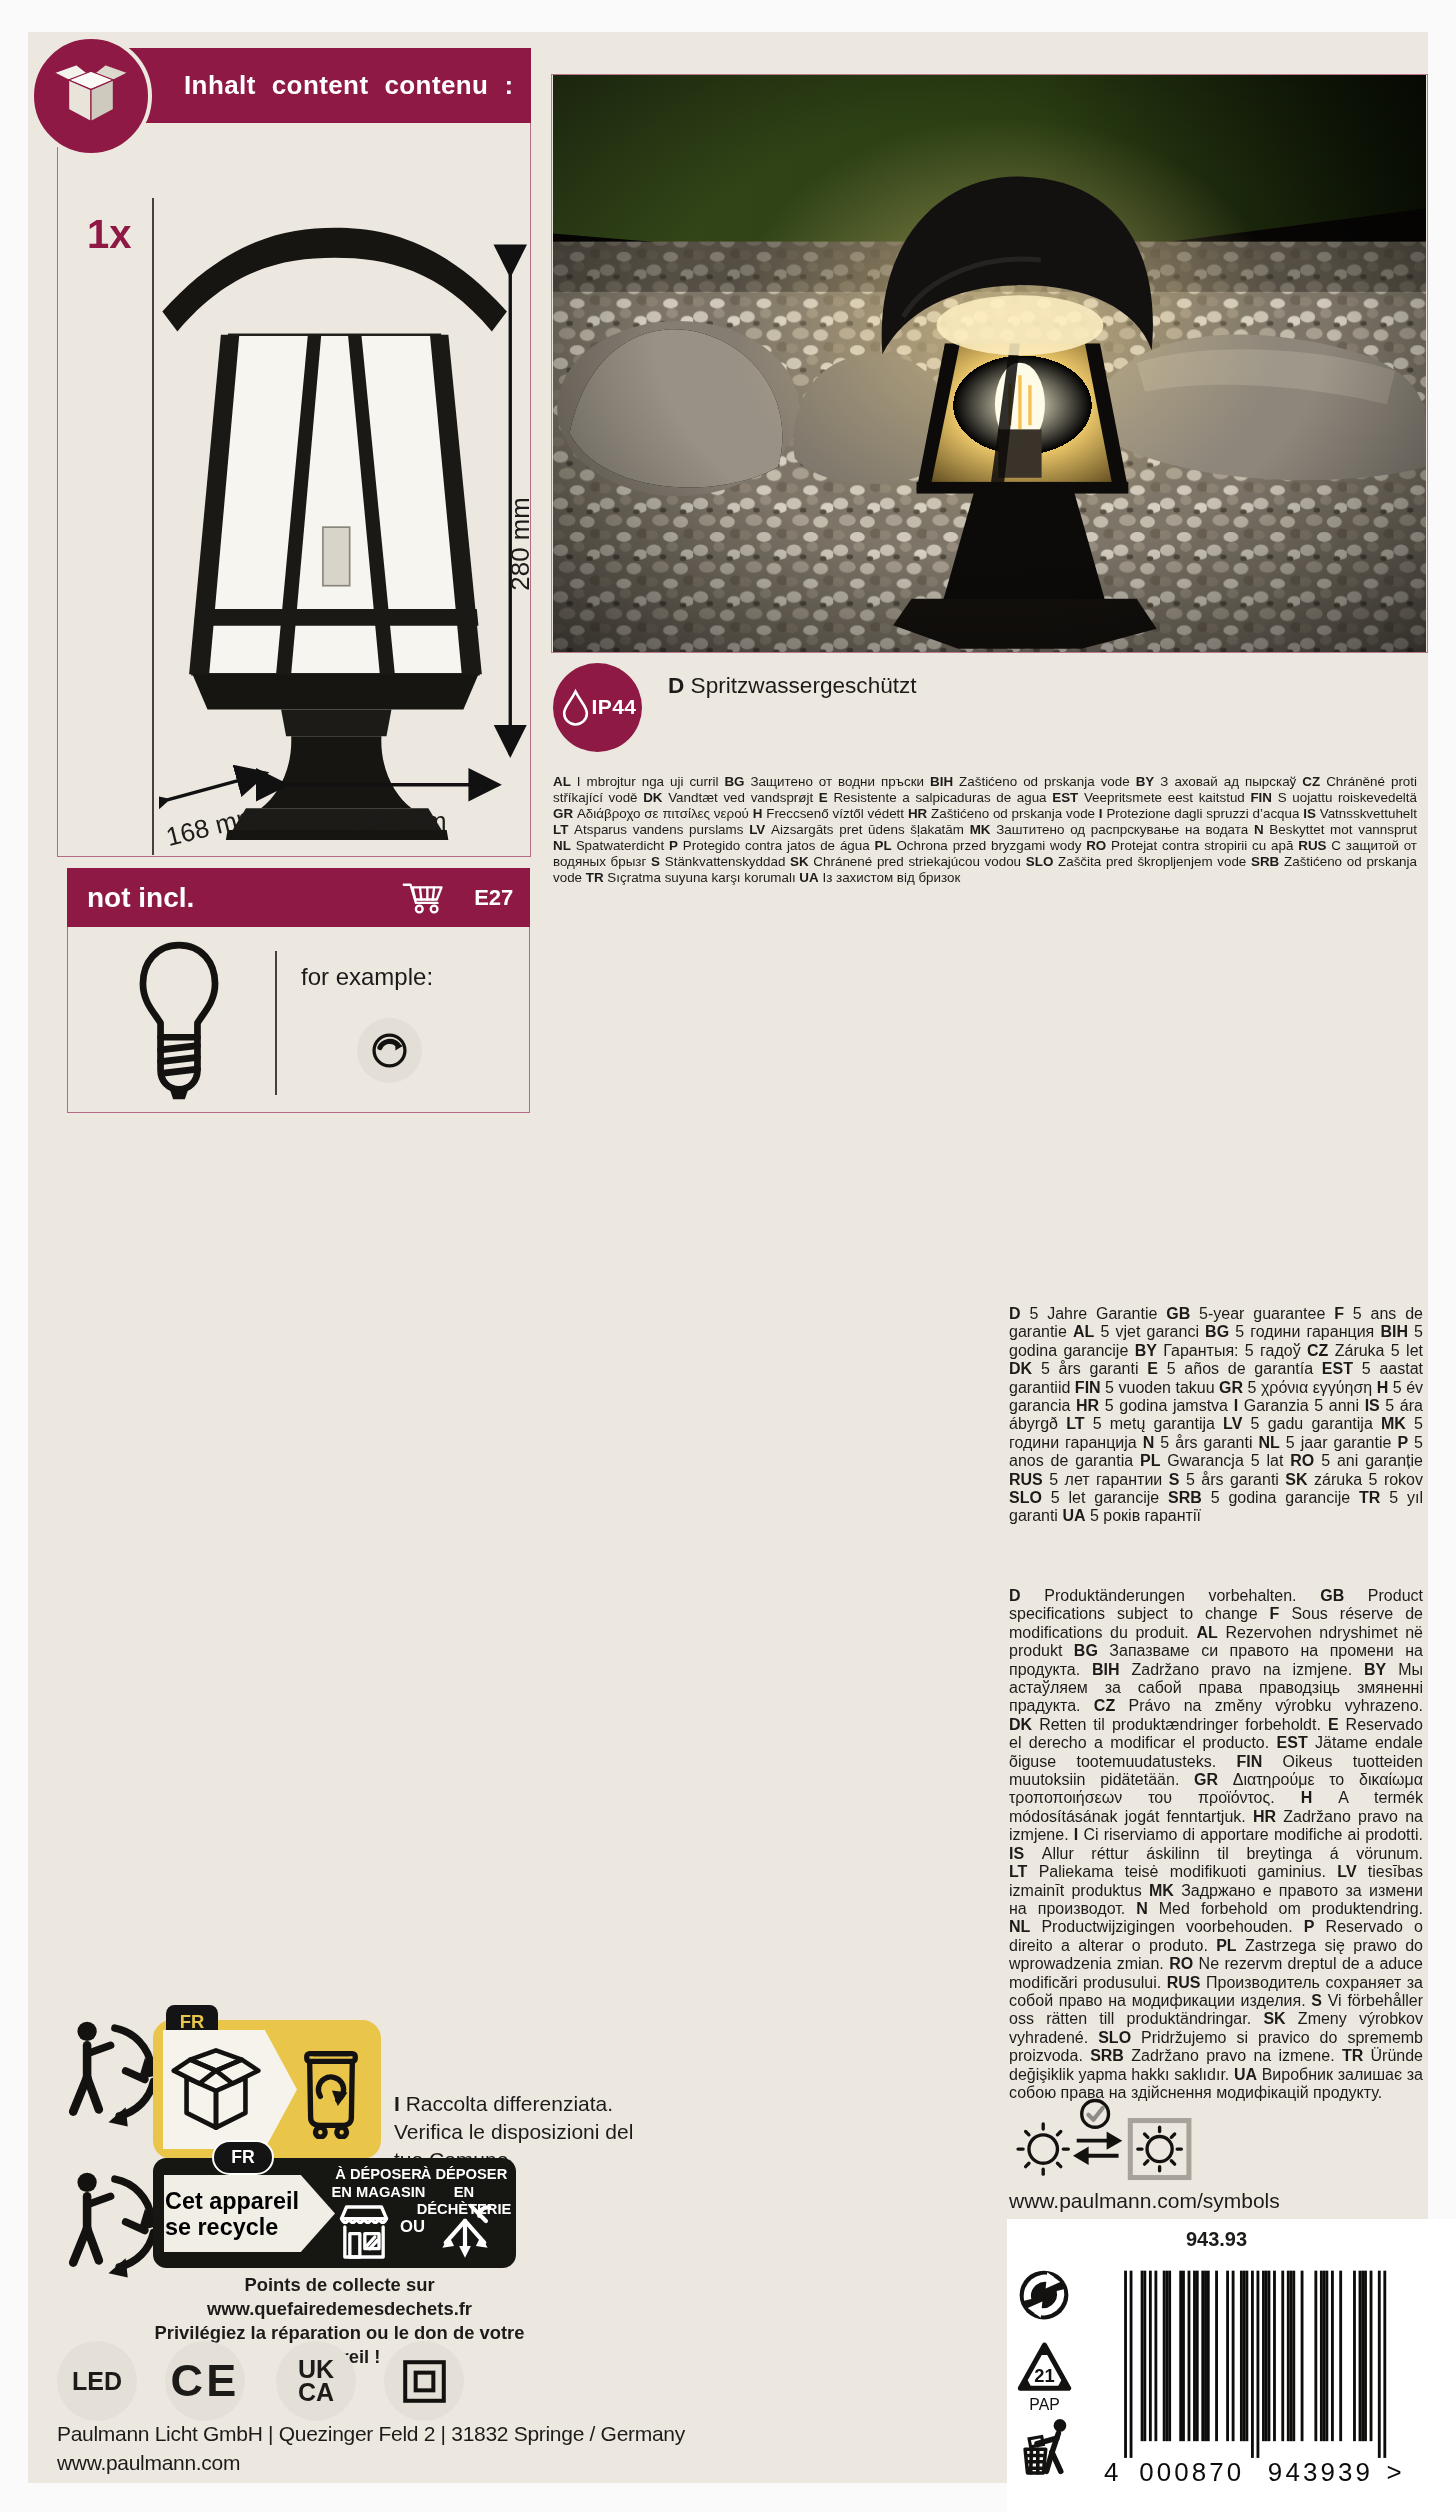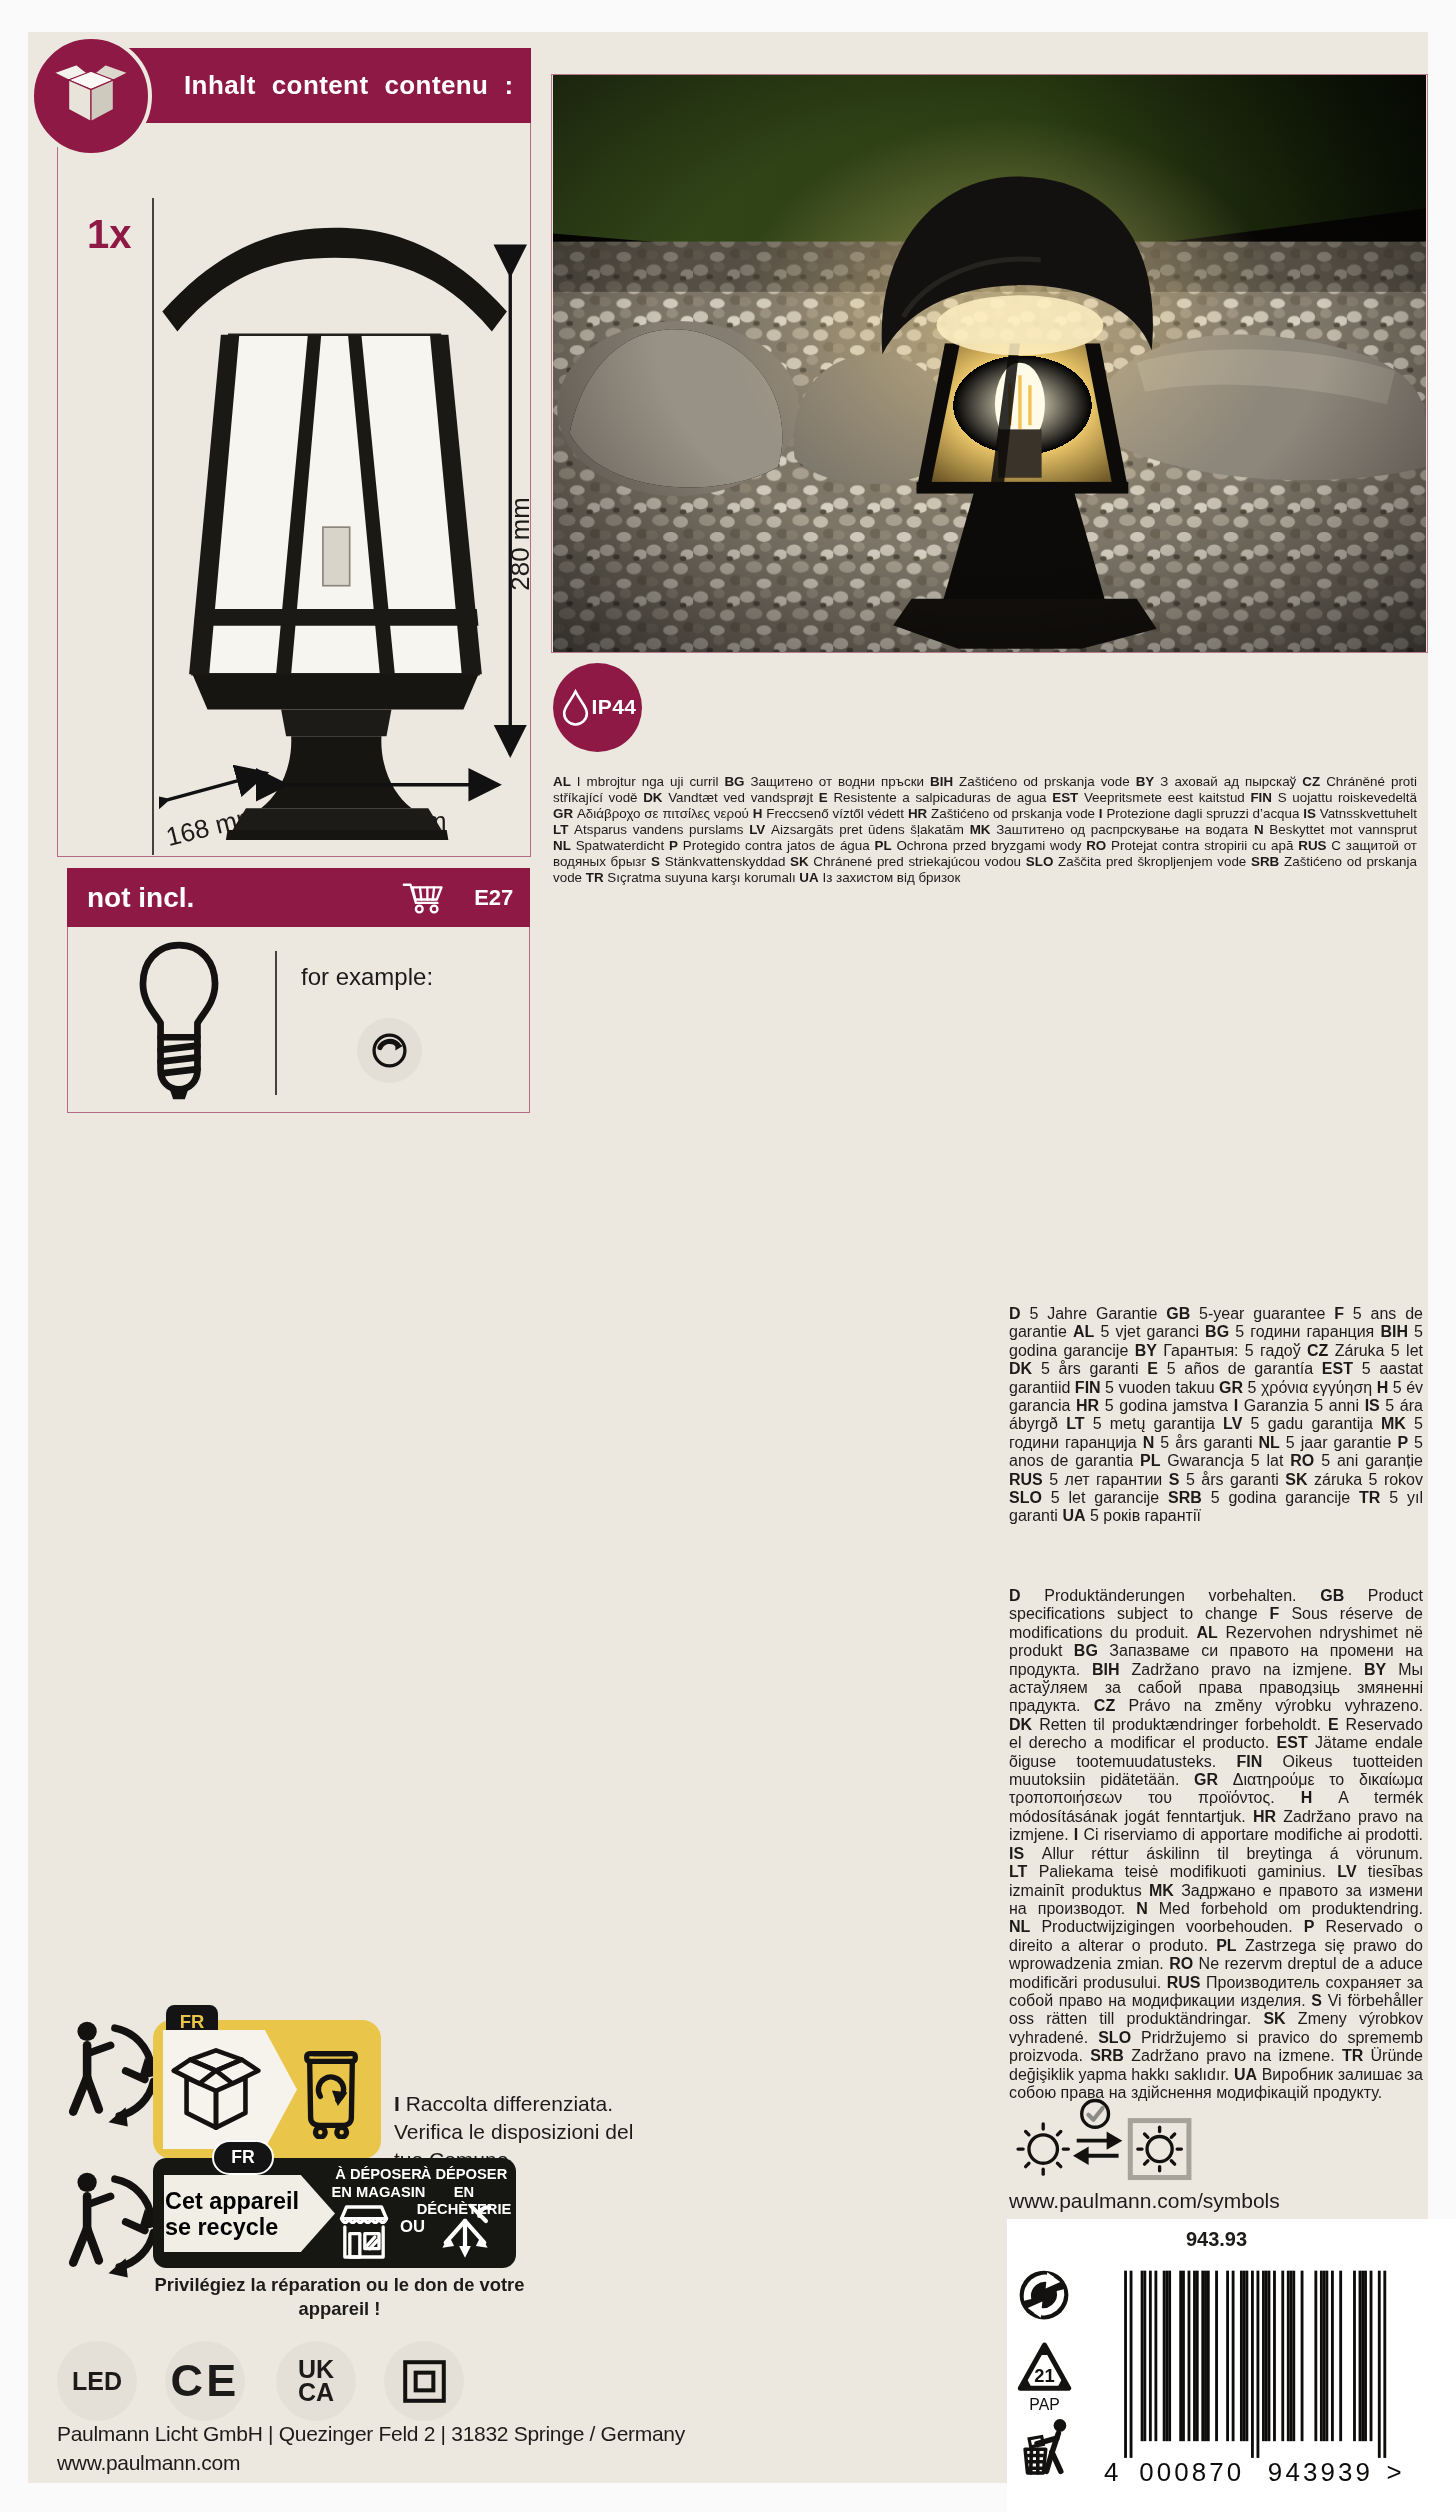--- a/index.html
+++ b/index.html
@@ -174,20 +174,21 @@
   <rect width="1047" height="692" fill="url(#vig)"></rect>
 </svg>
 
 <div class="abs ip44-circle">
   <svg width="33" height="37" viewBox="0 0 64 70">
     <path d="M32,4 C22,24 10,34 10,46 a22,22 0 0 0 44,0 C54,34 42,24 32,4 Z" fill="none" stroke="#fff" stroke-width="5"></path>
   </svg>
   <div class="ip44-label">IP44</div>
 </div>
 <div class="abs ip44-lines">
+  <div><b>D</b>&nbsp;Spritzwassergeschützt </div>
 </div>
 <div class="abs par splash"><b>AL</b>&nbsp;I mbrojtur nga uji curril <b>BG</b>&nbsp;Защитено от водни пръски <b>BIH</b>&nbsp;Zaštićeno od prskanja vode <b>BY</b>&nbsp;З аховай ад пырскаў <b>CZ</b>&nbsp;Chráněné proti stříkající vodě <b>DK</b>&nbsp;Vandtæt ved vandsprøjt <b>E</b>&nbsp;Resistente a salpicaduras de agua <b>EST</b>&nbsp;Veepritsmete eest kaitstud <b>FIN</b>&nbsp;S uojattu roiskevedeltä <b>GR</b>&nbsp;Αδιάβροχο σε πιτσίλες νερού <b>H</b>&nbsp;Freccsenő víztől védett <b>HR</b>&nbsp;Zaštićeno od prskanja vode <b>I</b>&nbsp;Protezione dagli spruzzi d’acqua <b>IS</b>&nbsp;Vatnsskvettuhelt <b>LT</b>&nbsp;Atsparus vandens purslams <b>LV</b>&nbsp;Aizsargāts pret ūdens šļakatām <b>MK</b>&nbsp;Заштитено од распрскување на водата <b>N</b>&nbsp;Beskyttet mot vannsprut <b>NL</b>&nbsp;Spatwaterdicht <b>P</b>&nbsp;Protegido contra jatos de água <b>PL</b>&nbsp;Ochrona przed bryzgami wody <b>RO</b>&nbsp;Protejat contra stropirii cu apă <b>RUS</b>&nbsp;С защитой от водяных брызг <b>S</b>&nbsp;Stänkvattenskyddad <b>SK</b>&nbsp;Chránené pred striekajúcou vodou <b>SLO</b>&nbsp;Zaščita pred škropljenjem vode <b>SRB</b>&nbsp;Zaštićeno od prskanja vode <b>TR</b>&nbsp;Sıçratma suyuna karşı korumalı <b>UA</b>&nbsp;Із захистом від бризок </div>
 
 <div class="abs box-border notincl-box"></div>
 <div class="abs band notincl-band">
   <span class="notincl-label">not incl.</span>
   <svg width="44" height="35" viewBox="0 0 64 52">
     <g stroke="#fff" stroke-width="3.5" fill="none" stroke-linejoin="round" stroke-linecap="round">
       <path d="M2,7 L12,7 L20,34 L52,34"></path>
       <path d="M15,11 L58,11 L51,29 L19,29 Z"></path>
@@ -431,20 +432,21 @@
     <path d="M37,26 L60,52"></path>
     <path d="M37,26 L37,58"></path>
   </g>
   <g fill="#fff">
     <polygon points="18,44 10,58 24,56"></polygon>
     <polygon points="56,44 64,58 50,56"></polygon>
     <polygon points="30,56 37,70 44,56"></polygon>
   </g>
 </svg>
 <div class="abs points">
+  <div>Points de collecte sur www.quefairedemesdechets.fr</div>
   <div>Privilégiez la réparation ou le don de votre appareil !</div>
 </div>
 
 <div class="abs badge" style="left:57px">
   <div style="font-size:25px;font-weight:bold">LED</div>
 </div>
 <div class="abs badge" style="left:165px">
   <div style="font-size:45px;font-weight:bold;letter-spacing:3.3px">CE</div>
 </div>
 <div class="abs badge" style="left:276px">

